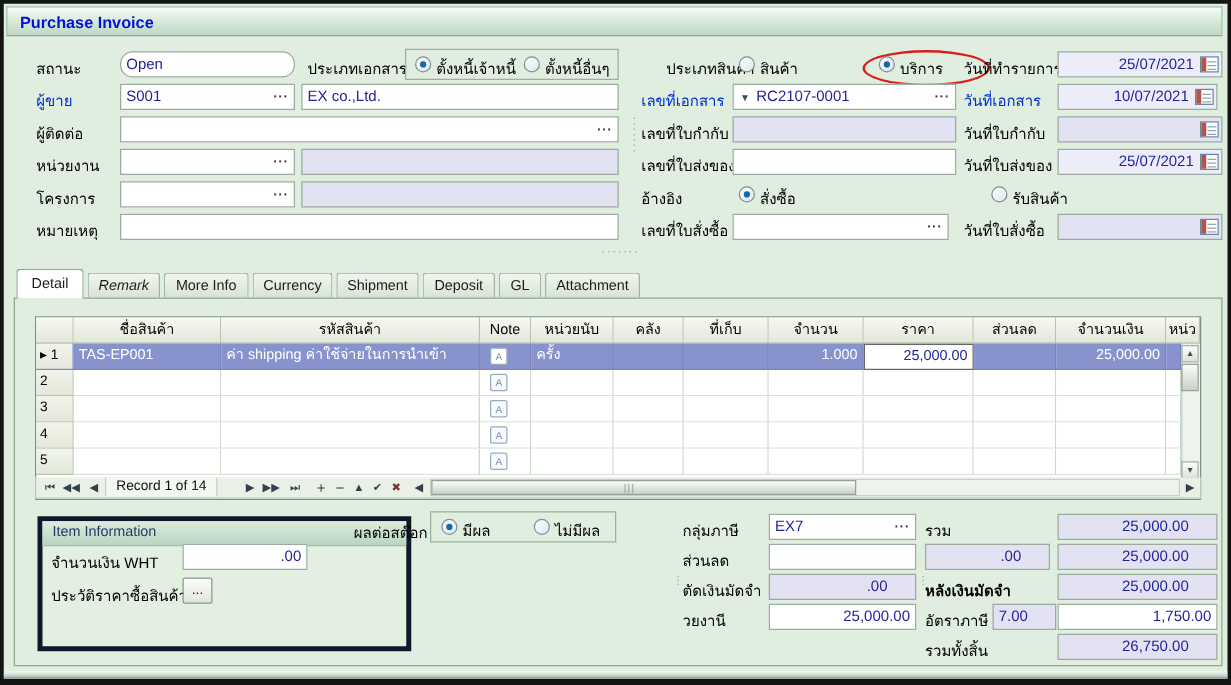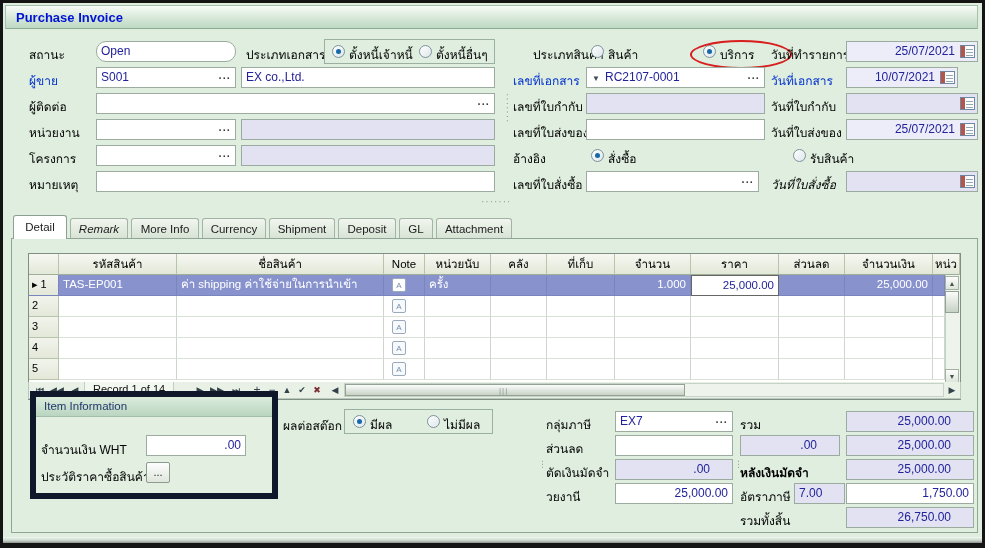--- a/index.html
+++ b/index.html
@@ -62,21 +62,21 @@
   .vthumb,.hthumb { position:absolute; background:linear-gradient(to bottom,#fbfcfb,#c8d2c5); border:1px solid #93a294; }
   .vtrack { position:absolute; background:#eef3ec; border-left:1px solid #c2cfc2; }
   .htrack { position:absolute; background:#eef3ec; border:1px solid #c6d2c6; }
   .grip { position:absolute; color:#8b9b8d; font-size:8px; letter-spacing:1px; }
   
   .navstrip { position:absolute; left:25px; top:379px; width:933px; height:17px; background:#e9f1e7; border:1px solid #b9c8ba; border-top:none; }
   .navbtn { position:absolute; top:1px; height:14px; font-size:9px; color:#33424a; line-height:14px; text-align:center; }
   .navbtn.red { color:#7a3030; }
   .recbox { position:absolute; left:55px; top:0px; height:15px; border-left:1px solid #c2d0c2; border-right:1px solid #c2d0c2; padding:0 8px; font-size:11px; line-height:15px; color:#111; background:#f2f7f0; }
   
-  .ibox { position:absolute; left:27px; top:388px; width:248px; height:108px; border:6px solid #0f172a; background:#e2efe1; }
+  .ibox { position:absolute; left:27px; top:410px; width:299px; height:108px; border:4px solid #0f172a; background:#e2efe1; }
   .ibox .hd { height:20px; background:linear-gradient(to bottom,#dcecdd,#b9d5c0); border-bottom:1px solid #a4bcab; font-size:11.5px; color:#21386b; padding:3px 0 0 8px; }
   .btn3d { position:absolute; width:24px; height:21px; background:linear-gradient(to bottom,#fdfdfd,#dfe6dc); border:1px solid #8b9b8e; border-radius:2px; font-size:11px; text-align:center; line-height:18px; color:#222; }
   .vdots { position:absolute; width:4px; color:#96aa9c; font-size:9px; line-height:4px; letter-spacing:0; }
 </style>
 </head>
 <body>
 
 <div class="window">
 
   <div class="titlebar">
@@ -149,21 +149,21 @@
     <span class="cal"></span>
   </div>
 
   <span class="lbl blue" style="left:510px;top:68px;">เลขที่เอกสาร</span>
   <div class="fld combo hasell" style="left:583px;top:64px;width:179px;">
     <span class="arr">▼</span>
     <span class="val">RC2107-0001</span>
     <span class="ell">···</span>
   </div>
   <span class="lbl blue" style="left:768px;top:68px;">วันที่เอกสาร</span>
-  <div class="fld datef right" style="left:843px;top:64px;width:112px;">
+  <div class="fld datef right" style="left:843px;top:64px;width:128px;">
     <span class="val">10/07/2021</span>
     <span class="cal"></span>
   </div>
 
   <span class="lbl" style="left:510px;top:94px;">เลขที่ใบกำกับ</span>
   <div class="fld dis" style="left:583px;top:90px;width:179px;">
       <span class="val"></span>
     </div>
   <span class="lbl" style="left:768px;top:94px;">วันที่ใบกำกับ</span>
   <div class="fld dis right" style="left:843px;top:90px;width:132px;">
@@ -185,42 +185,42 @@
   <span class="radio sel" style="left:588px;top:146px;"></span>
   <span class="lbl" style="left:605px;top:146px;">สั่งซื้อ</span>
   <span class="radio" style="left:790px;top:146px;"></span>
   <span class="lbl" style="left:807px;top:146px;">รับสินค้า</span>
 
   <span class="lbl" style="left:510px;top:172px;">เลขที่ใบสั่งซื้อ</span>
   <div class="fld hasell" style="left:583px;top:168px;width:173px;">
     <span class="val"></span>
     <span class="ell">···</span>
   </div>
-  <span class="lbl" style="left:768px;top:172px;font-style:italic;">วันที่ใบสั่งซื้อ</span>
+  <span class="lbl" style="left:768px;top:172px;">วันที่ใบสั่งซื้อ</span>
   <div class="fld dis right" style="left:843px;top:168px;width:132px;">
     <span class="val"></span>
     <span class="cal"></span>
   </div>
 
   <div class="tab active" style="left:10px;width:54px;">Detail</div>
   <div class="tab" style="left:67px;width:58px;font-style:italic;">Remark</div>
   <div class="tab" style="left:128px;width:68px;">More Info</div>
   <div class="tab" style="left:199px;width:64px;">Currency</div>
   <div class="tab" style="left:266px;width:66px;">Shipment</div>
   <div class="tab" style="left:335px;width:58px;">Deposit</div>
   <div class="tab" style="left:396px;width:34px;">GL</div>
   <div class="tab" style="left:433px;width:76px;">Attachment</div>
 
   <div class="tabpanel"></div>
 
   <div class="tbl">
     <div class="thead">
       <div class="hc"></div>
+      <div class="hc">ชื่อสินค้า</div>
       <div class="hc">รหัสสินค้า</div>
-      <div class="hc">ชื่อสินค้า</div>
       <div class="hc">Note</div>
       <div class="hc">หน่วยนับ</div>
       <div class="hc">คลัง</div>
       <div class="hc">ที่เก็บ</div>
       <div class="hc">จำนวน</div>
       <div class="hc">ราคา</div>
       <div class="hc">ส่วนลด</div>
       <div class="hc">จำนวนเงิน</div>
       <div class="hc">หน่ว</div>
     </div>

